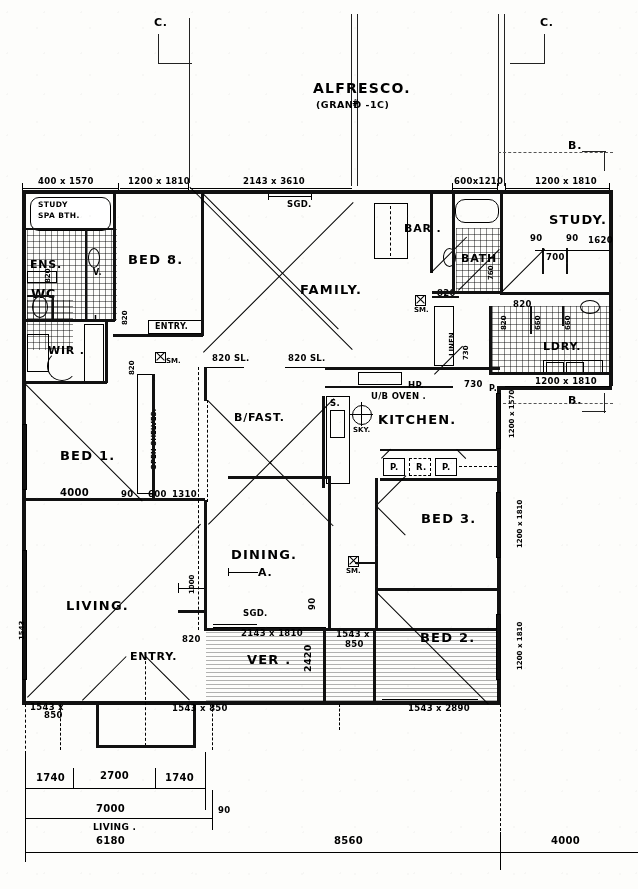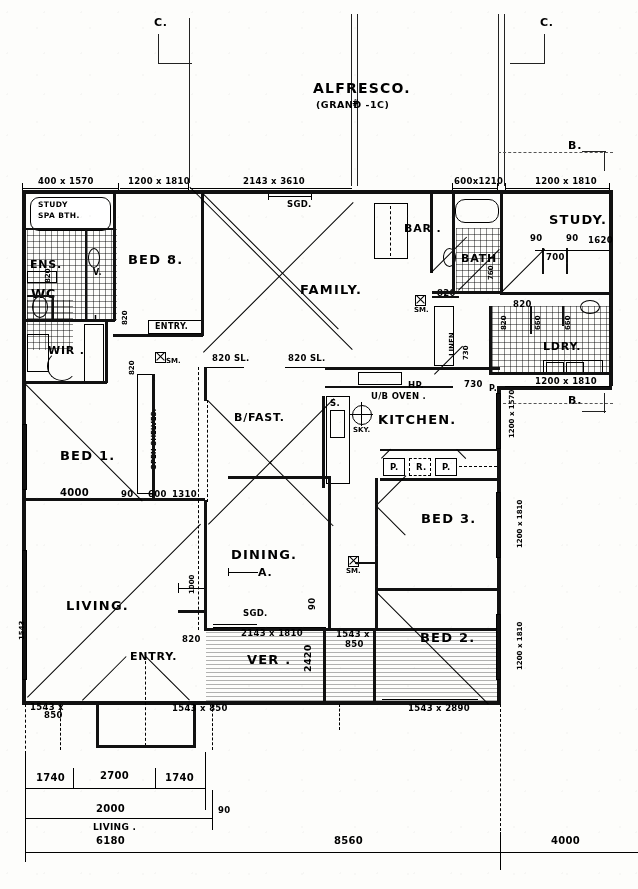--- a/index.html
+++ b/index.html
@@ -352,21 +352,21 @@
   <div class="dimtick" style="left:212px;top:790px;height:40px;"></div>
   <div class="dimtick" style="left:73px;top:768px;height:20px;"></div>
   <div class="dimtick" style="left:155px;top:768px;height:20px;"></div>
 
   <div class="dimline" style="left:25px;top:788px;width:180px;"></div>
   <div class="lbl dim big" style="left:36px;top:772px;">1740</div>
   <div class="lbl dim big" style="left:100px;top:770px;">2700</div>
   <div class="lbl dim big" style="left:165px;top:772px;">1740</div>
 
   <div class="dimline" style="left:25px;top:818px;width:187px;"></div>
-  <div class="lbl dim big" style="left:96px;top:803px;">2000</div>
+  <div class="lbl dim big" style="left:96px;top:803px;">7000</div>
   <div class="lbl dim" style="left:218px;top:805px;">90</div>
 
   <div class="lbl dim" style="left:93px;top:822px;font-size:9px;">LIVING .</div>
   <div class="lbl dim big" style="left:96px;top:835px;">6180</div>
   <div class="dimline" style="left:25px;top:852px;width:613px;"></div>
 
   <div class="lbl dim big" style="left:334px;top:835px;">8560</div>
   <div class="dimtick" style="left:500px;top:832px;height:38px;"></div>
   <div class="lbl dim big" style="left:551px;top:835px;">4000</div>
 

